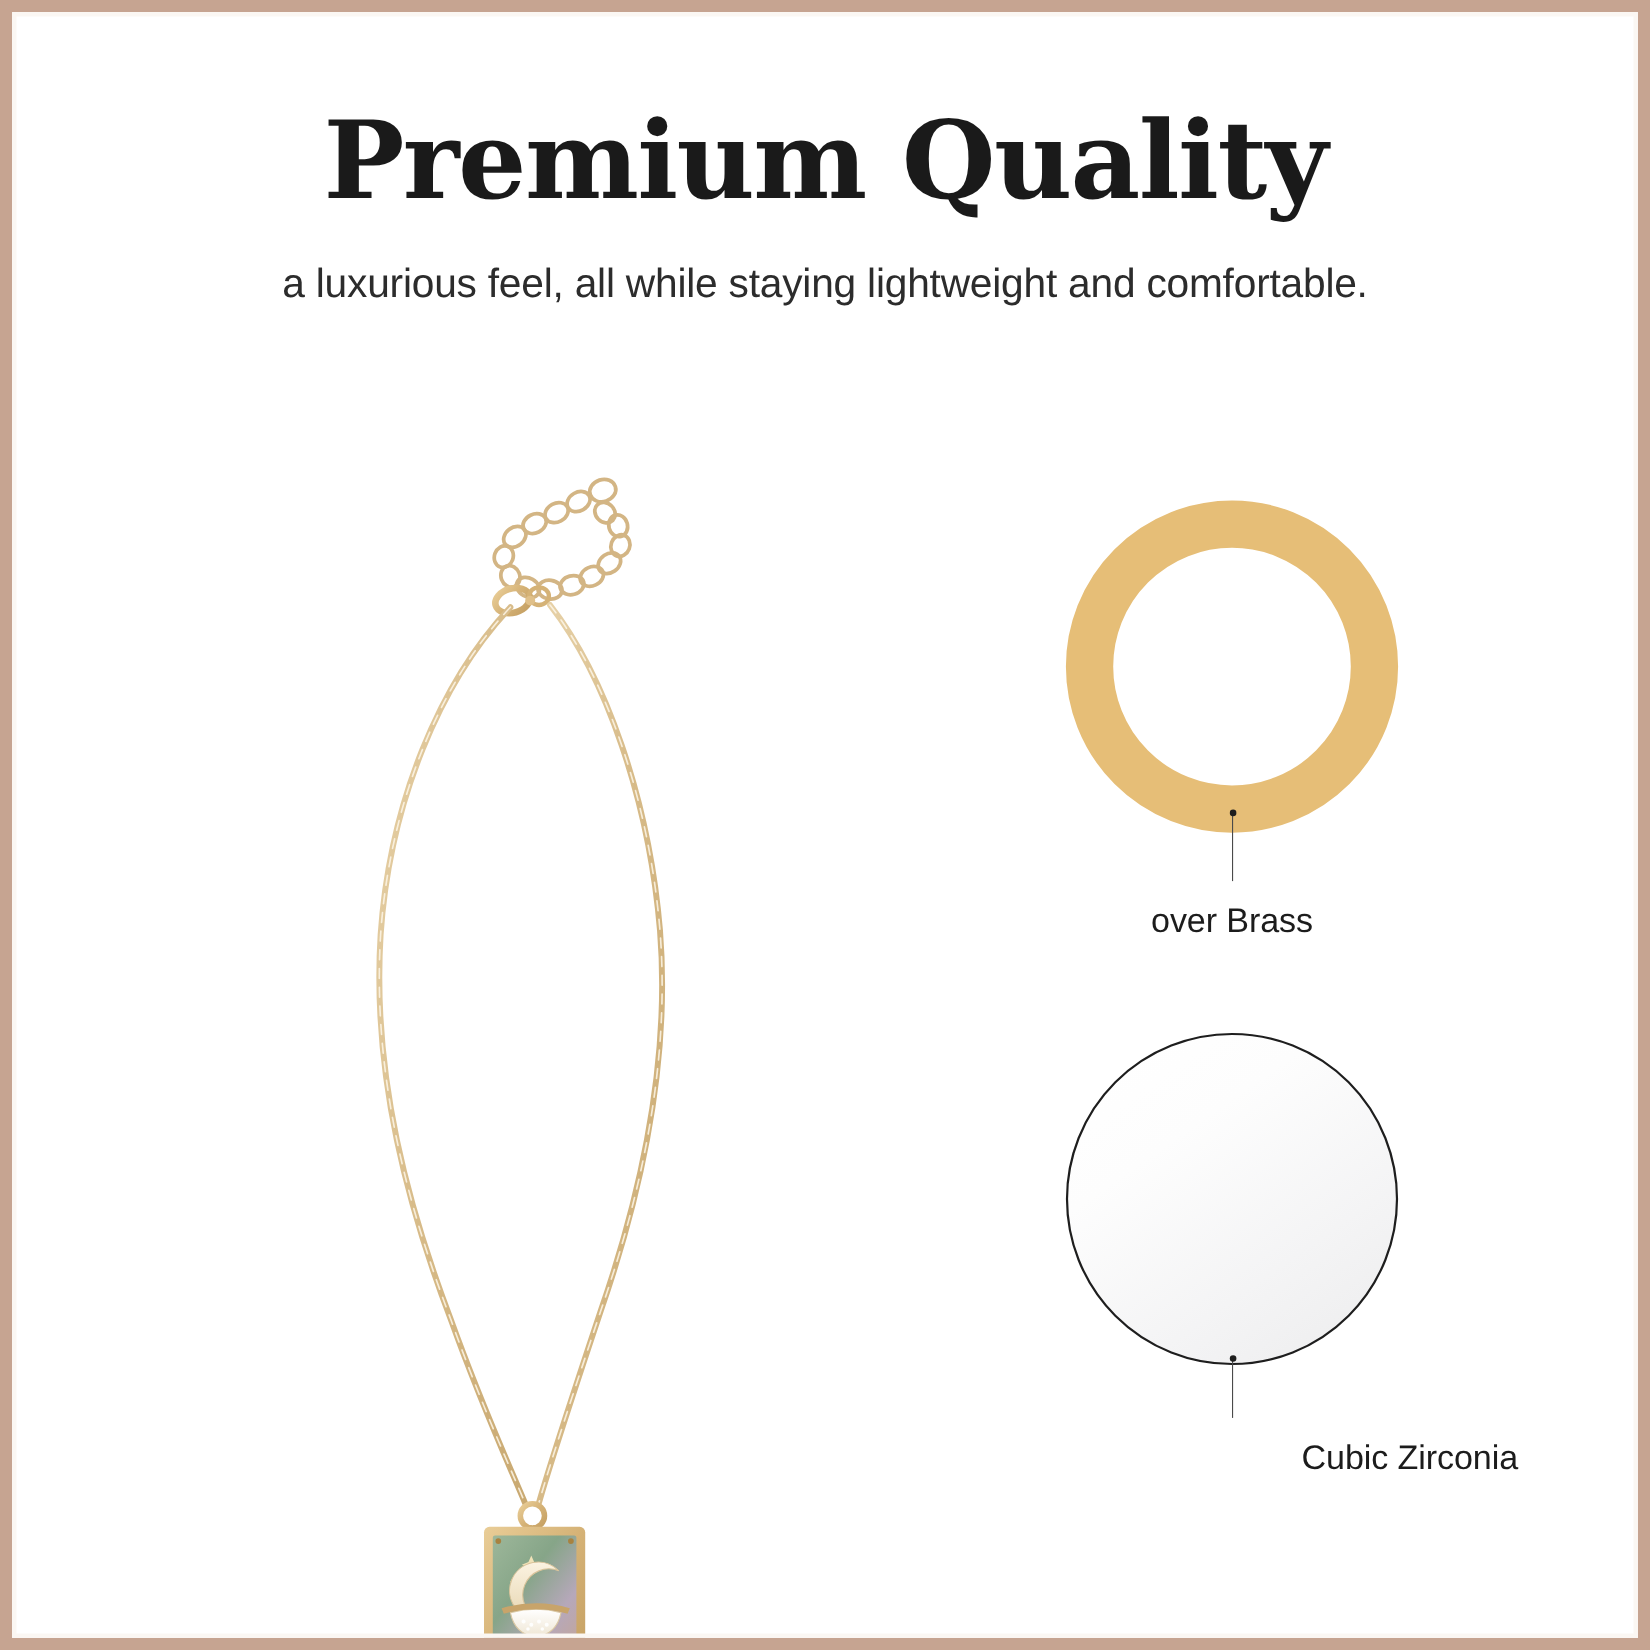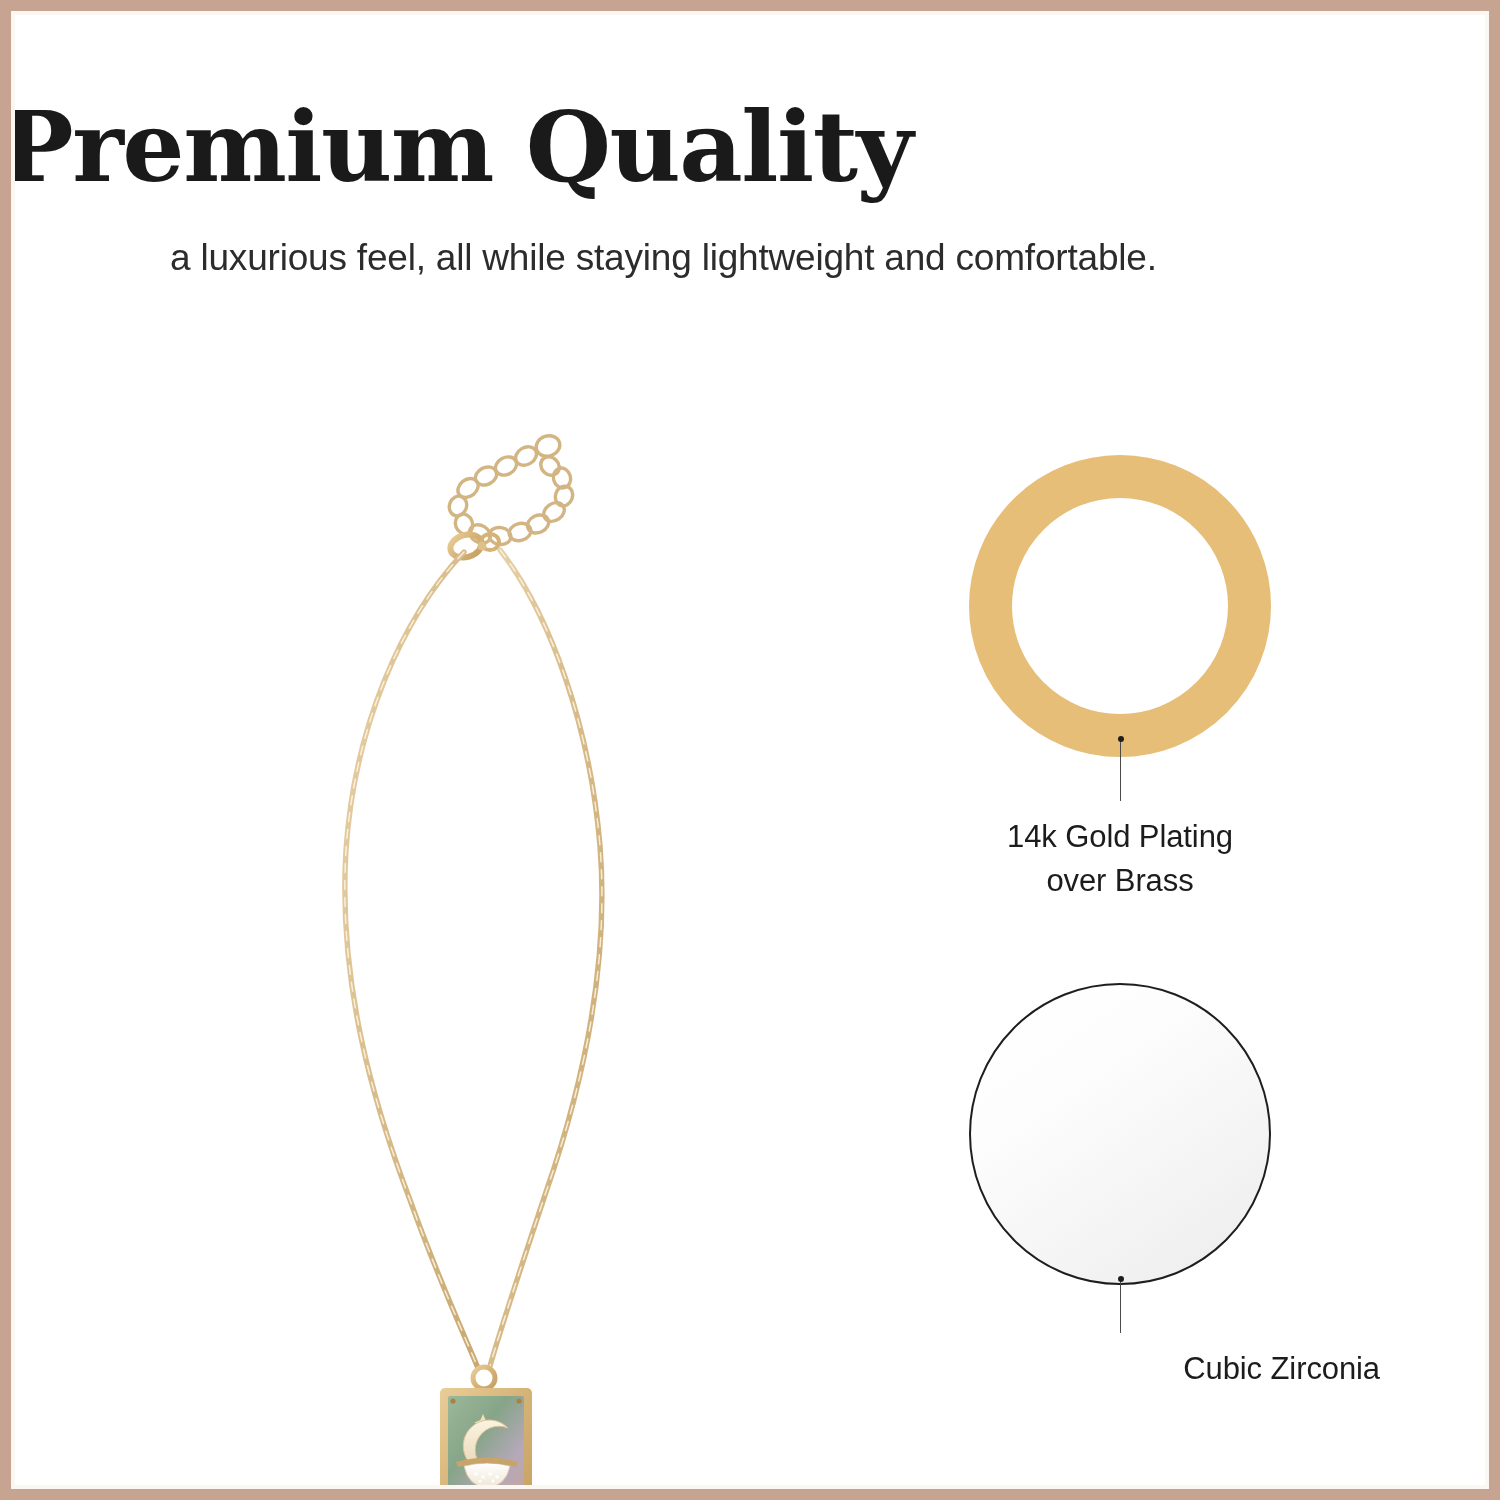--- a/index.html
+++ b/index.html
@@ -34,21 +34,21 @@
     pointer-events: none;
     z-index: 41;
   }
 
   
   .header {
     position: absolute;
     top: 96px;
     left: 0;
     width: 1500px;
-    text-align: left;
+    text-align: center;
   }
   .headline {
     font-family: "DejaVu Serif", "Liberation Serif", serif;
     font-weight: 700;
     font-size: 98px;
     line-height: 1.04;
     letter-spacing: -1.5px;
     color: #1a1a1a;
     margin: 0;
     white-space: nowrap;
@@ -271,21 +271,20 @@
   <div class="swatch-col">
 
     <div class="swatch">
       <div class="ring"></div>
       <div class="leader-wrap">
         <div class="leader">
           <span class="dot"></span>
         </div>
       </div>
       <div class="swatch-label">
-        <span class="line">14k Gold Plating</span>
         <span class="line">over Brass</span>
       </div>
     </div>
 
     <div class="swatch">
       <div class="gem"></div>
       <div class="leader-wrap gem-wrap">
         <div class="leader short">
           <span class="dot"></span>
         </div>

